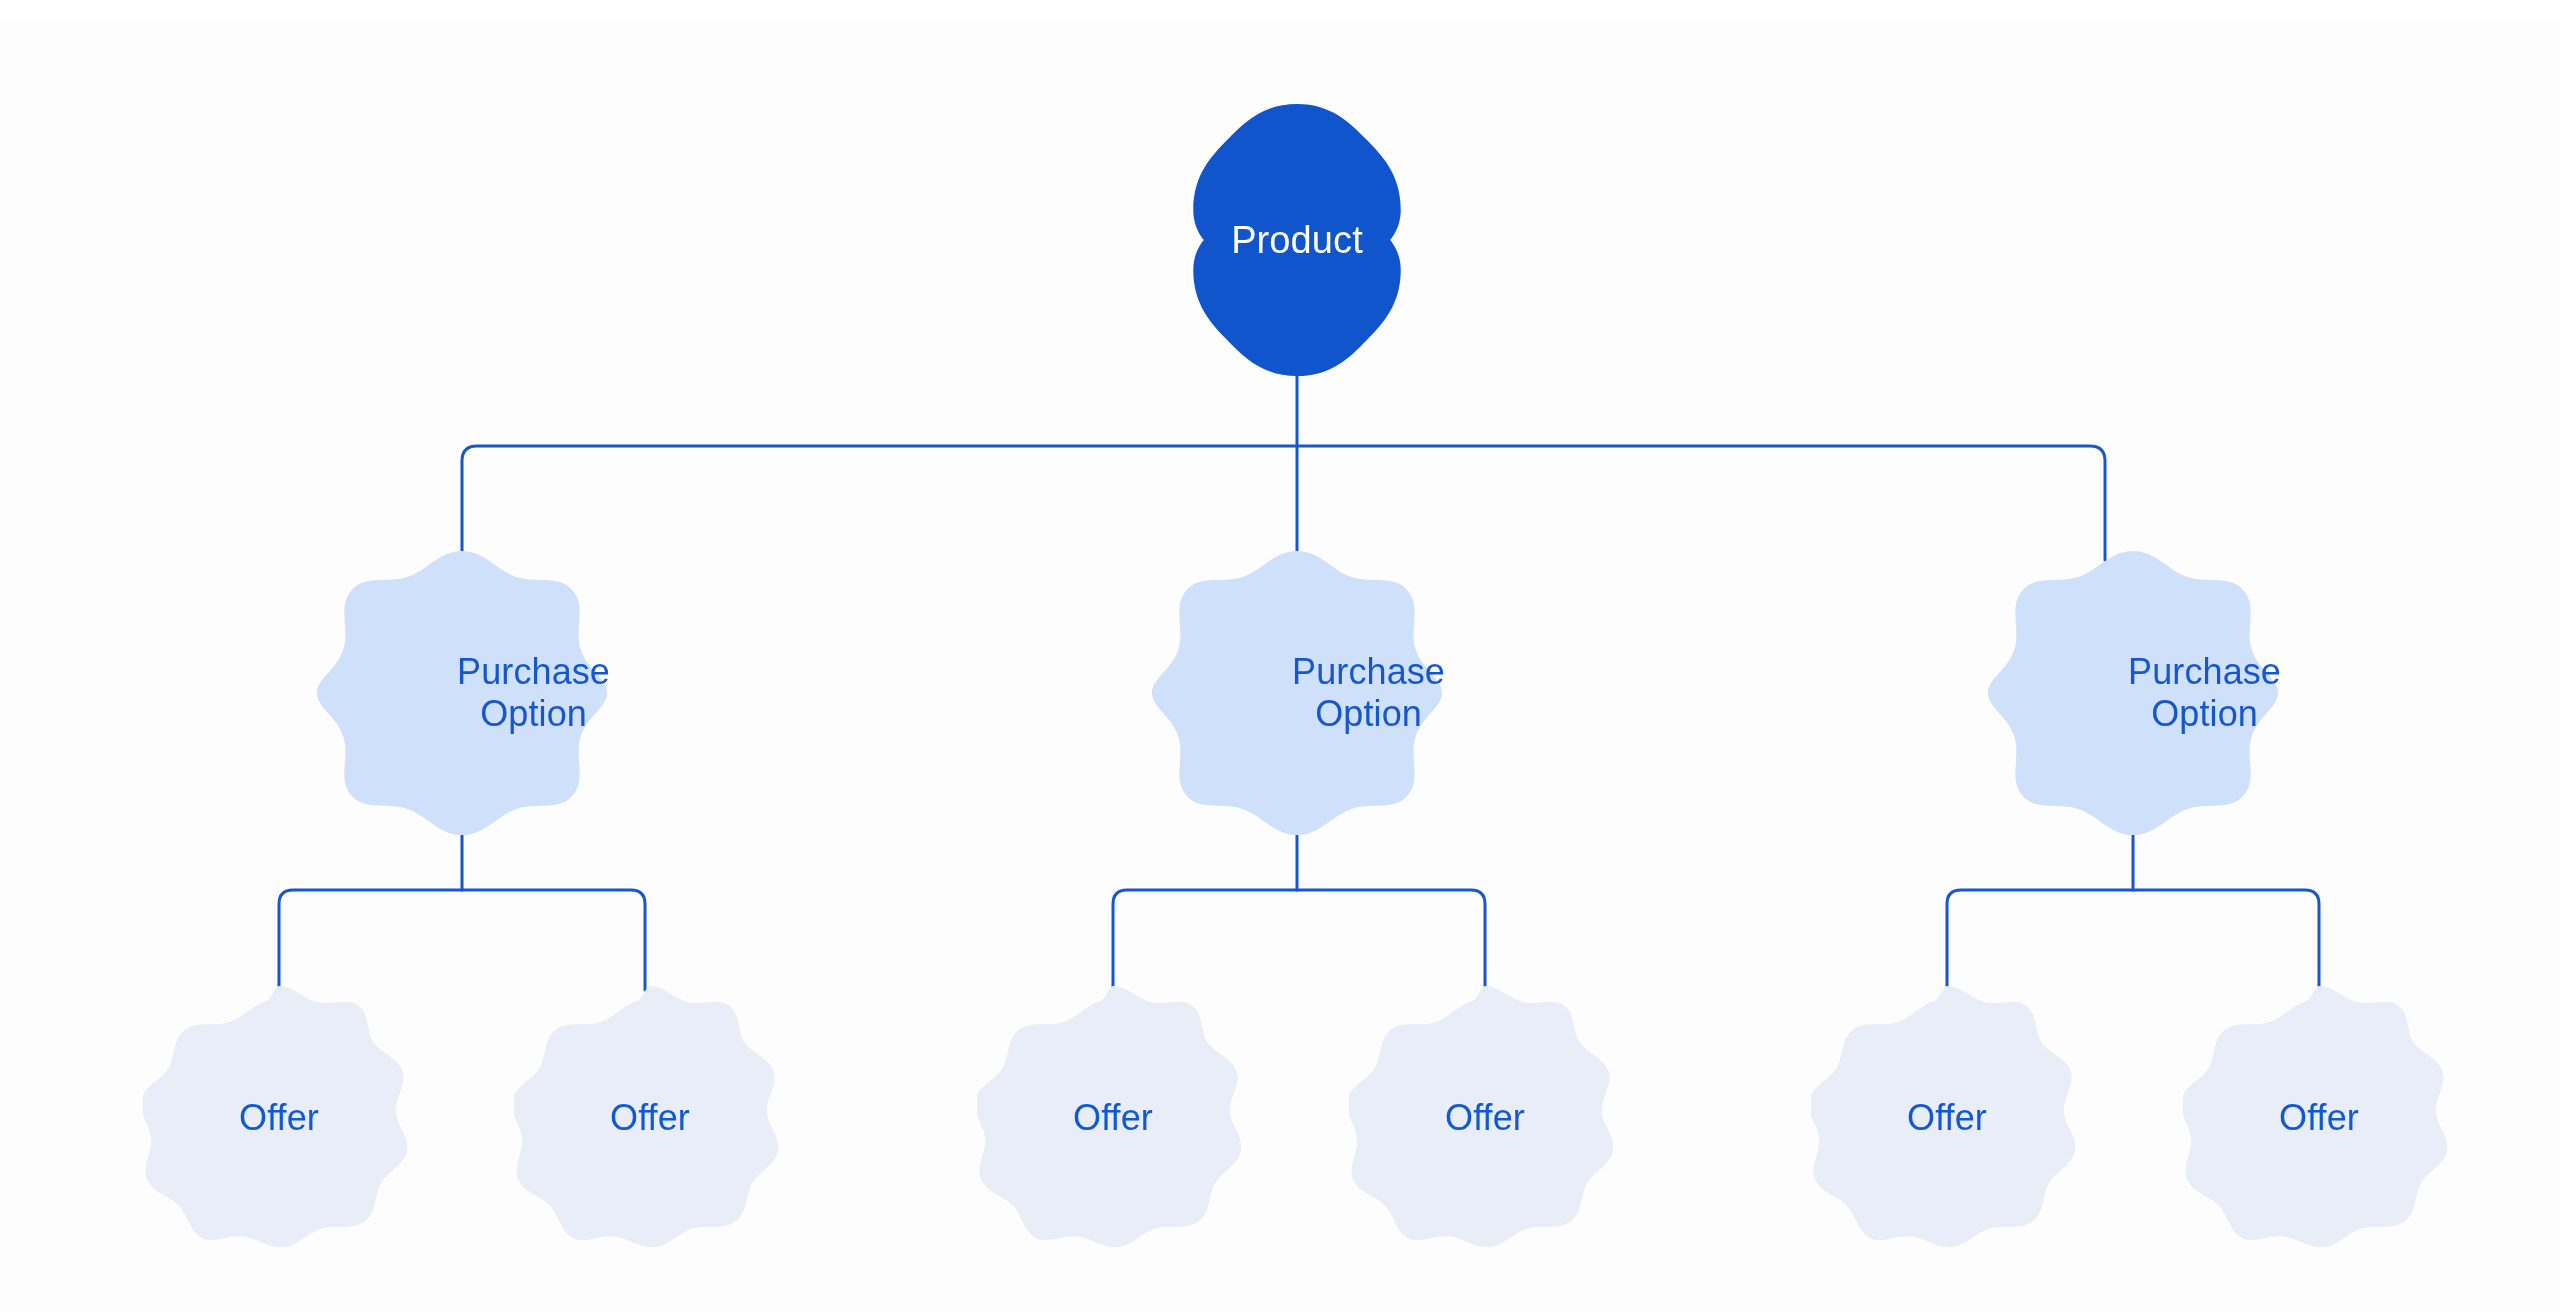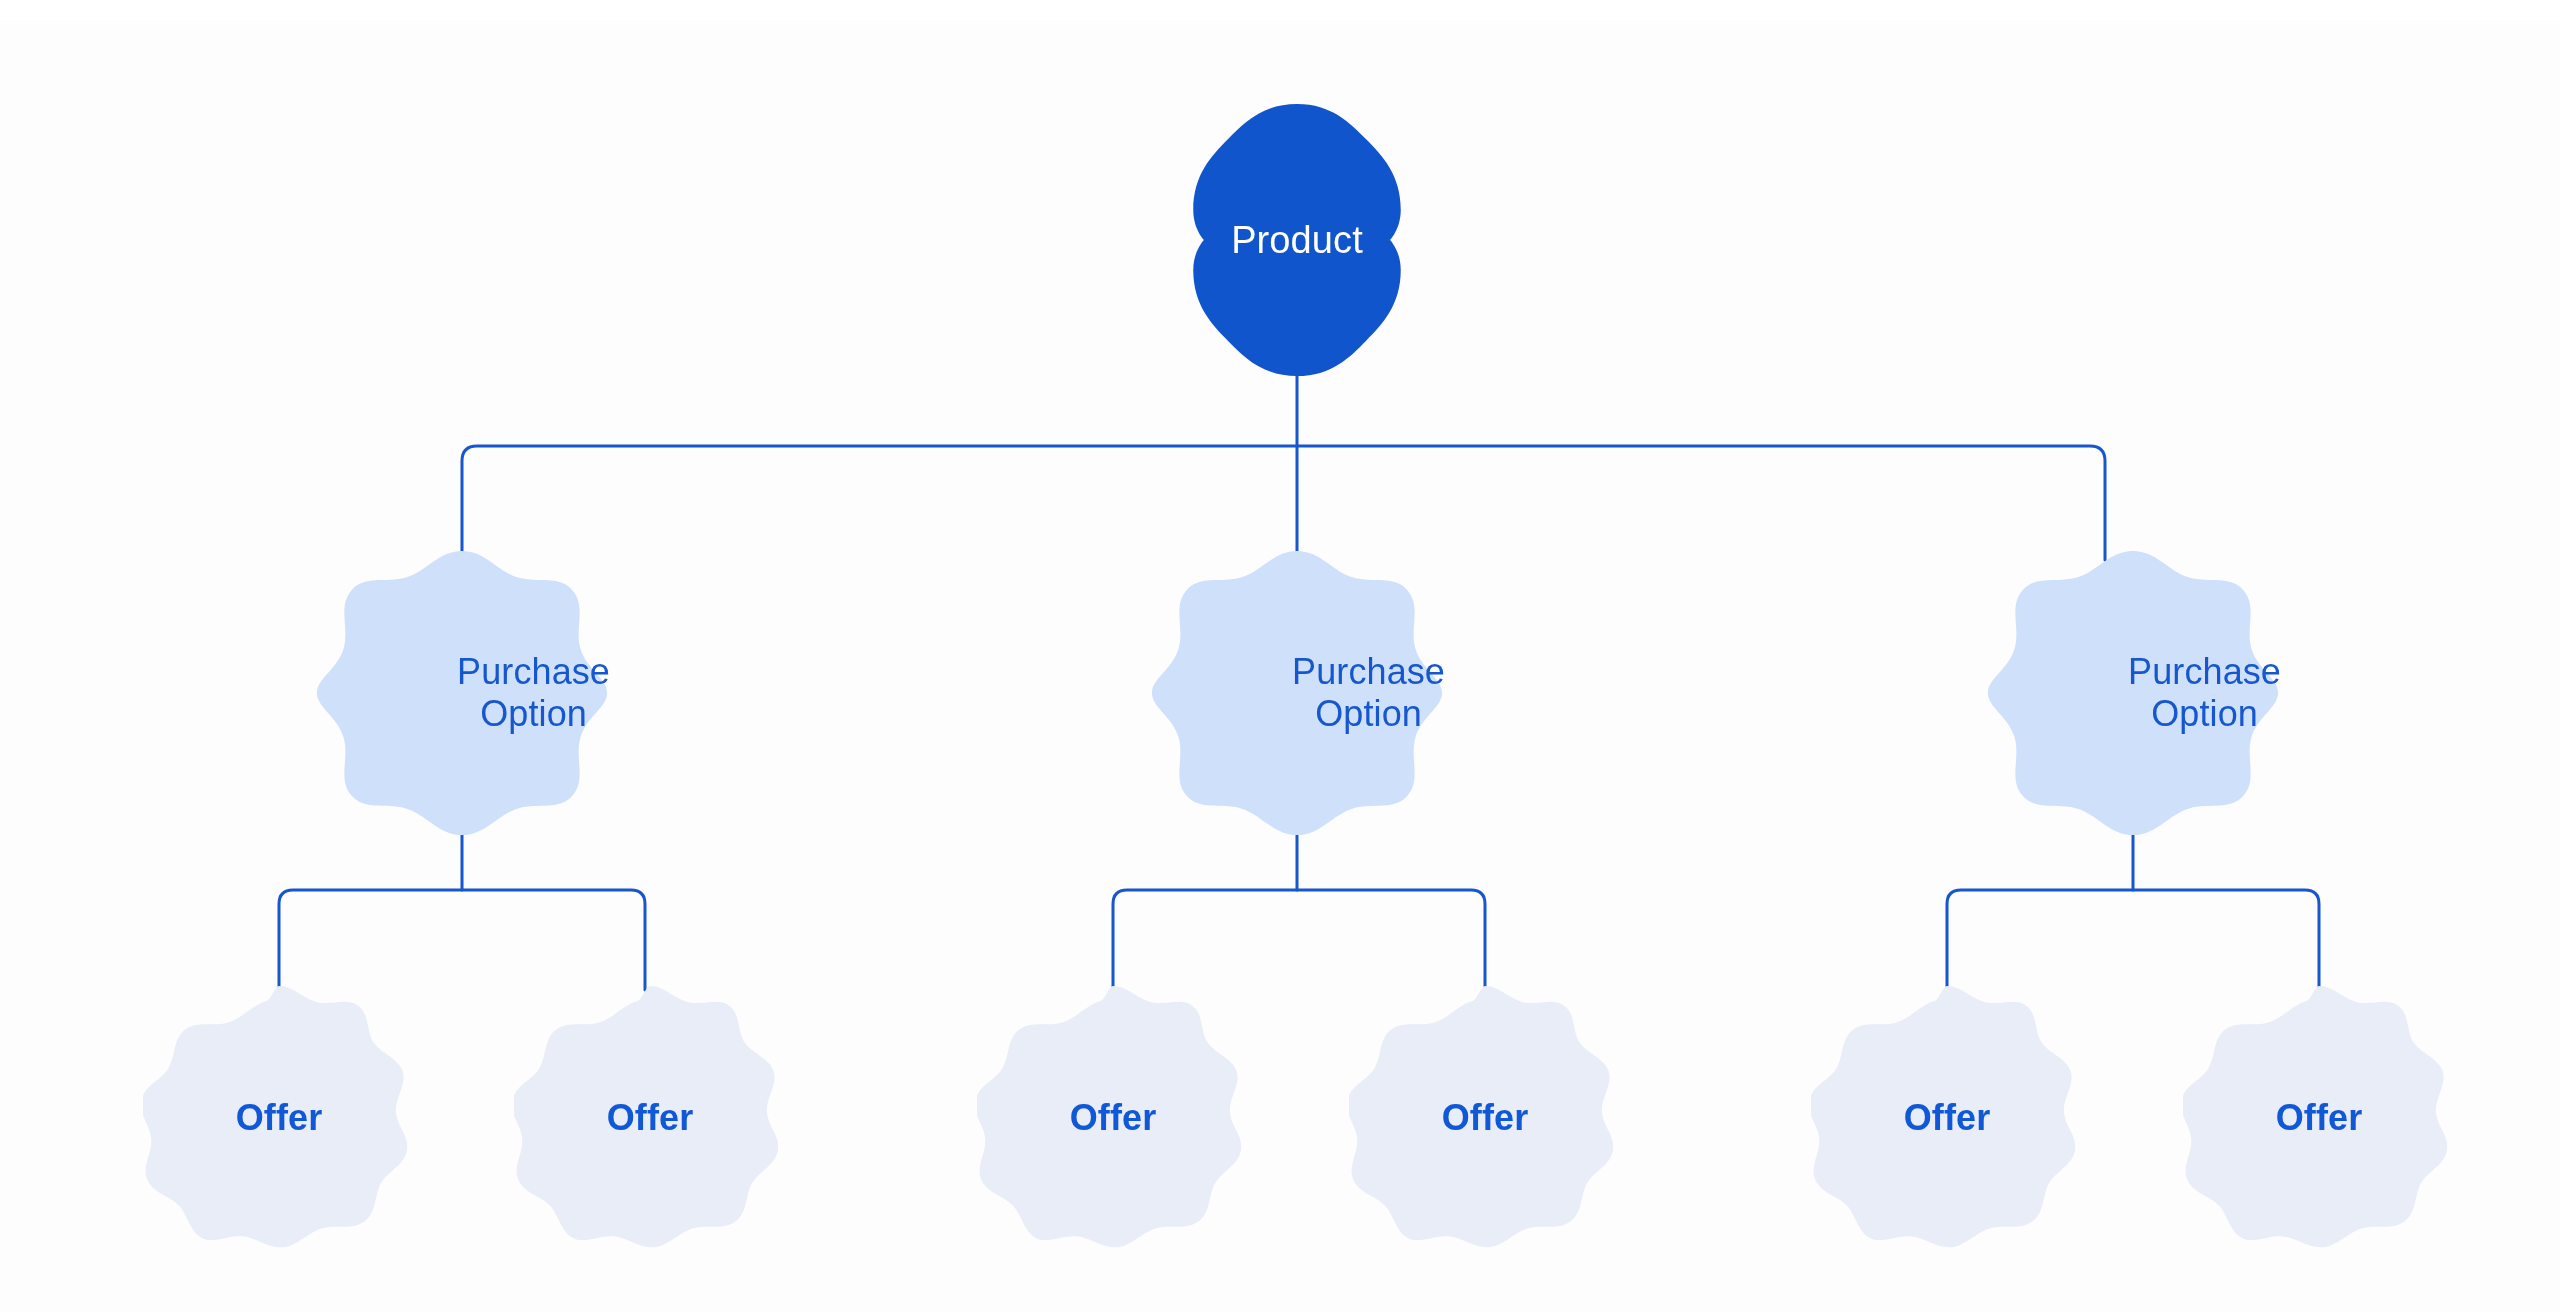--- a/index.html
+++ b/index.html
@@ -73,21 +73,21 @@
     font-weight: 400;
   }
   
   .node-offer {
     width: 272px;
     height: 272px;
   }
   .node-offer .node-label {
     color: #1158d6;
     font-size: 36px;
-    font-weight: 700;
+    font-weight: 400;
   }
 </style>
 </head>
 <body>
 
 <div id="canvas">
 
   <svg id="edges" viewBox="0 0 2560 1312" width="2560" height="1312" xmlns="http://www.w3.org/2000/svg">
     <g fill="none" stroke="#1757ce" stroke-width="3" stroke-linecap="round" stroke-linejoin="round">
 

